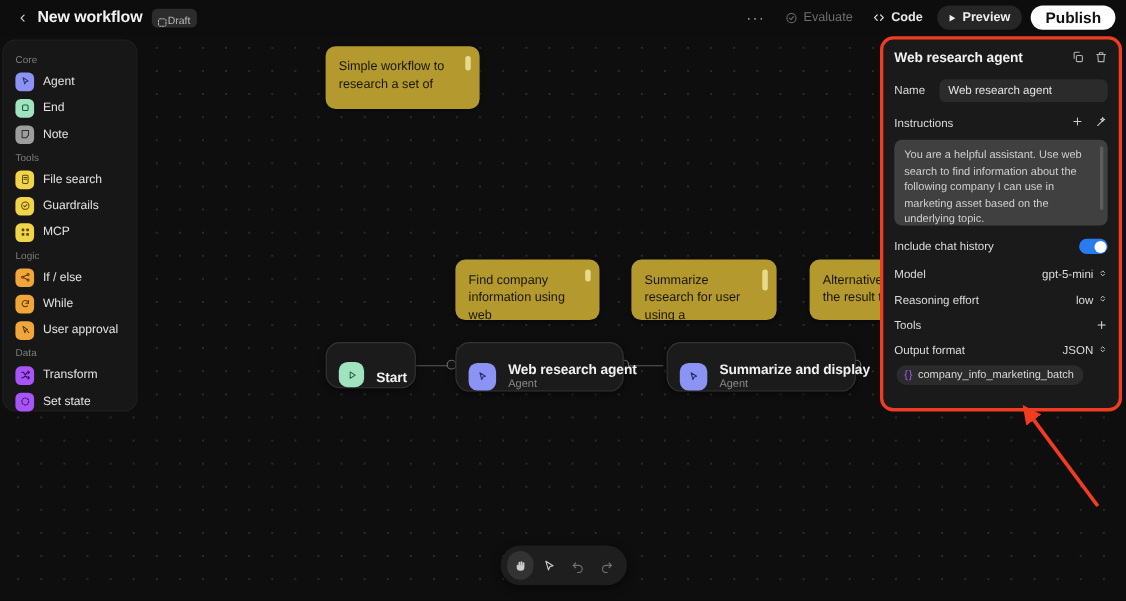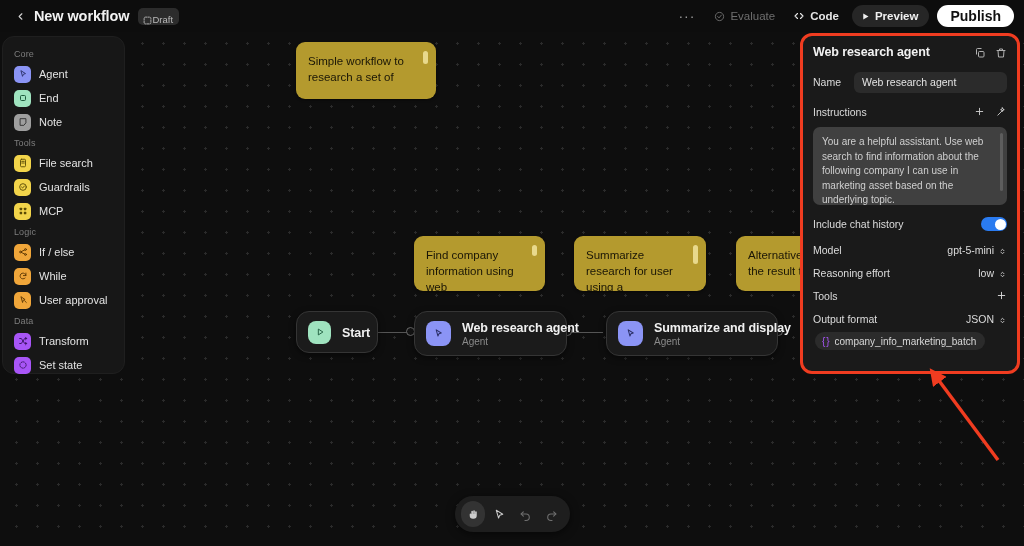--- a/index.html
+++ b/index.html
@@ -95,21 +95,21 @@
     box-shadow: 0 1px 3px rgba(0,0,0,.45);
   }
   .sticky .sbar {
     position: absolute; right: 8px; top: 9px;
     width: 5px; border-radius: 3px; background: #e8d98c;
   }
 
   
   .node {
     position: absolute; background: #1b1b1b; border: 1px solid #353535;
-    border-radius: 13px; display: flex; align-items: center;
+    border-radius: 13px; display: flex; align-items: flex-end;
     padding: 0 14px 0 11px; box-shadow: 0 2px 6px rgba(0,0,0,.5);
   }
   .node-ico {
     width: 25px; height: 25px; border-radius: 8px;
     display: flex; align-items: center; justify-content: center; flex: 0 0 25px;
   }
   .node-text { margin-left: 11px; }
   .node-title { font-size: 12.5px; color: #f0f0f0; font-weight: bold; white-space: nowrap; letter-spacing: -.1px; }
   .node-sub { font-size: 10px; color: #8a8a8a; margin-top: 1px; }
   .port {
@@ -140,21 +140,21 @@
     z-index: 45; padding: 9px 10px 0 10px; overflow: hidden;
   }
   .ins-head { display: flex; align-items: flex-start; }
   .ins-title { font-size: 12.5px; font-weight: bold; color: #f2f2f2; letter-spacing: -.1px; }
   .ins-actions { margin-left: auto; display: flex; gap: 9px; color: #b0b0b0; }
   .ins-desc { font-size: 10px; color: #8d8d8d; margin-top: 5px; }
   .row {
     display: flex; align-items: center; height: 24px; margin-top: 7px;
   }
   .row-lbl { font-size: 10.5px; color: #dcdcdc; flex: 0 0 auto; }
-  .row-val { margin-left: auto; font-size: 10.5px; color: #dcdcdc; display: flex; align-items: flex-end; gap: 4px; }
+  .row-val { margin-left: auto; font-size: 10.5px; color: #dcdcdc; display: flex; align-items: flex-start; gap: 4px; }
   .name-input {
     margin-left: 13px; flex: 1; height: 21px; background: #2b2b2b;
     border-radius: 6px; display: flex; align-items: center;
     padding: 0 8px; font-size: 10.5px; color: #e4e4e4;
   }
   .instr-head { display: flex; align-items: center; margin-top: 9px; }
   .instr-head .row-lbl { font-size: 10.5px; }
   .instr-icons { margin-left: auto; display: flex; gap: 11px; align-items: center; color: #cfcfcf; }
   .instr-box {
     margin-top: 6px; height: 78px; background: #404040; border-radius: 7px;

